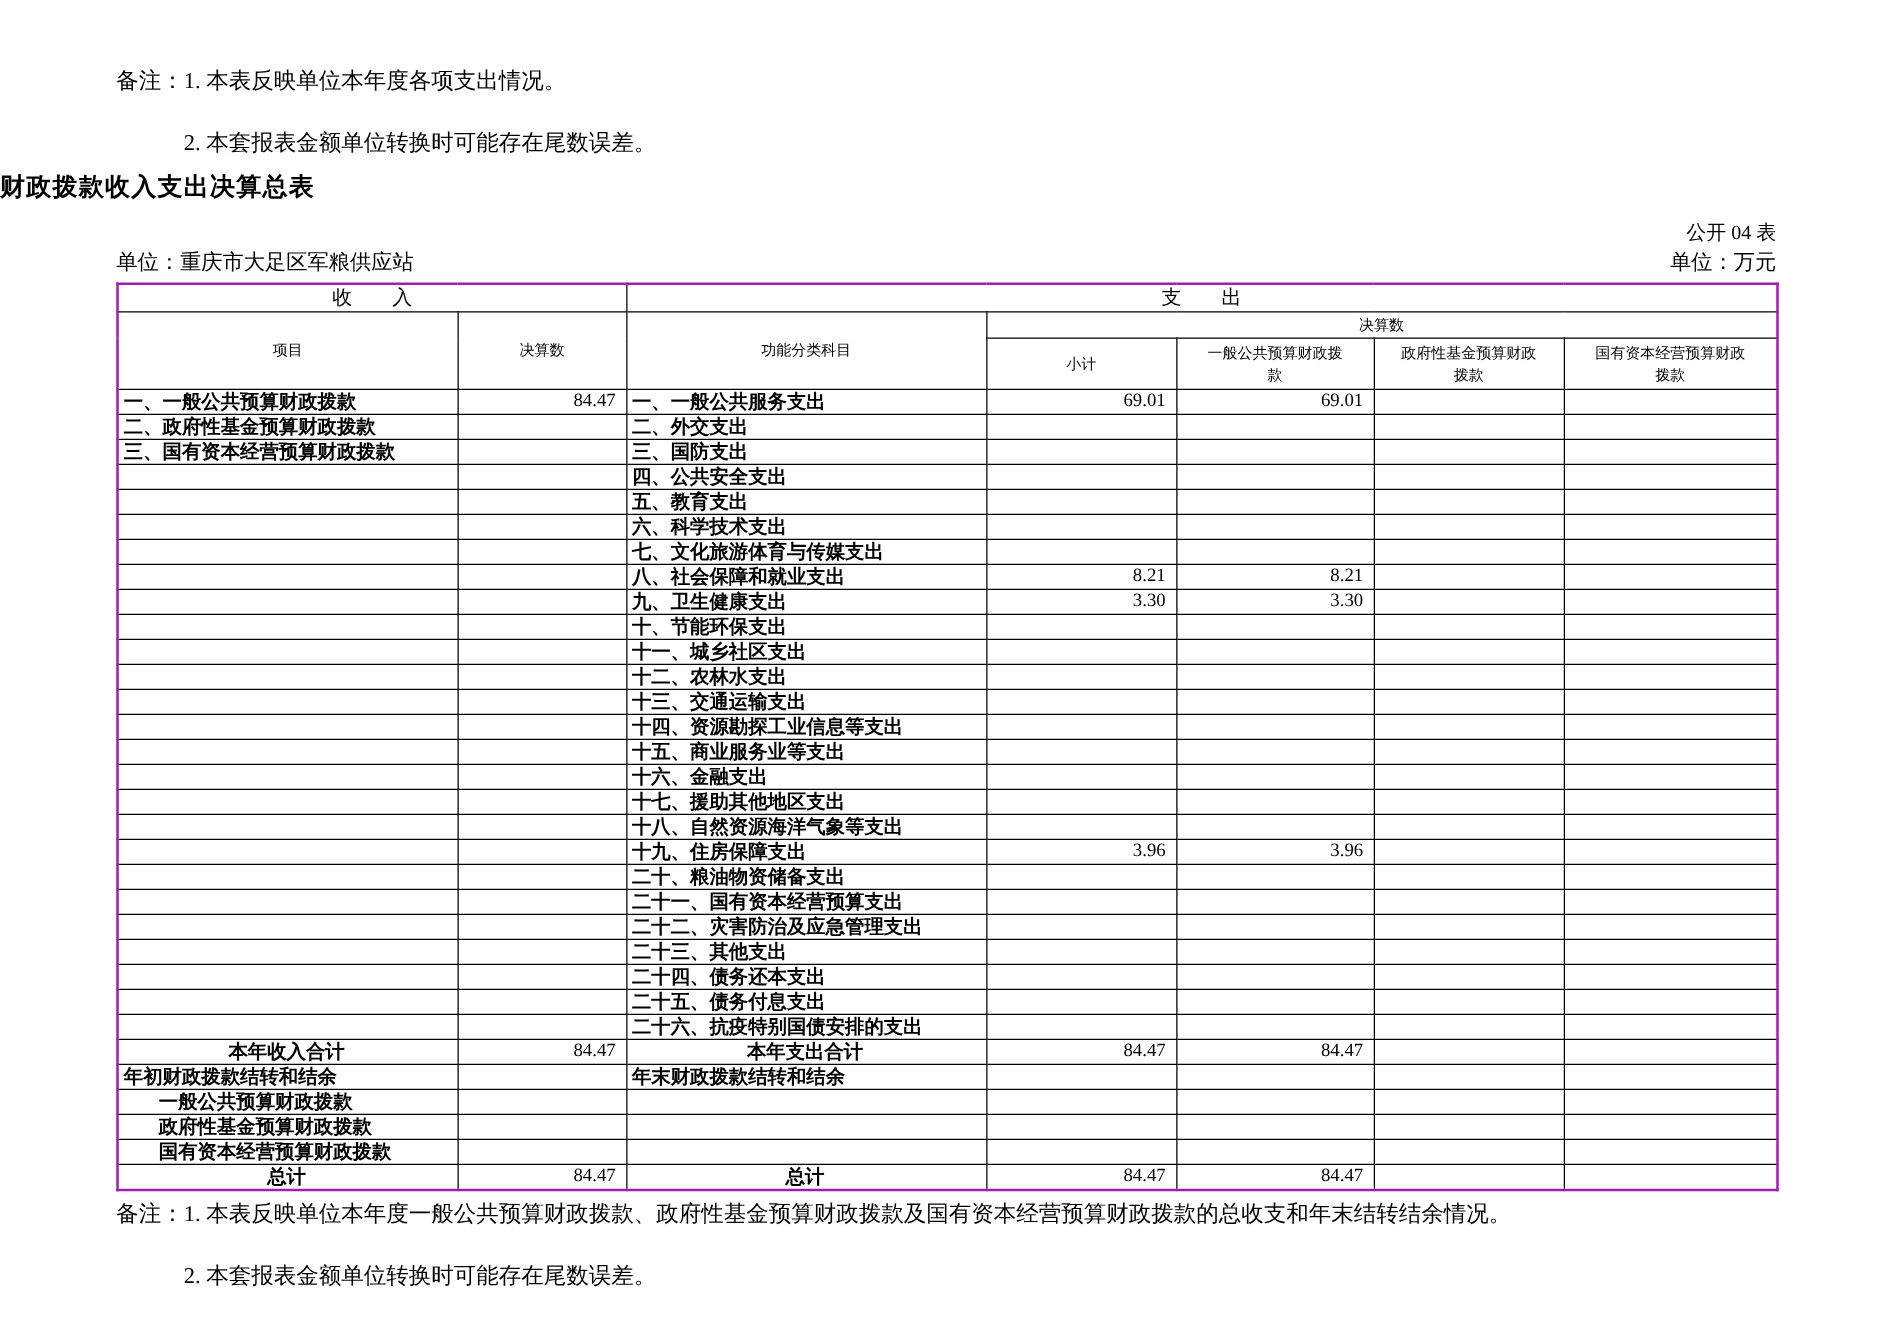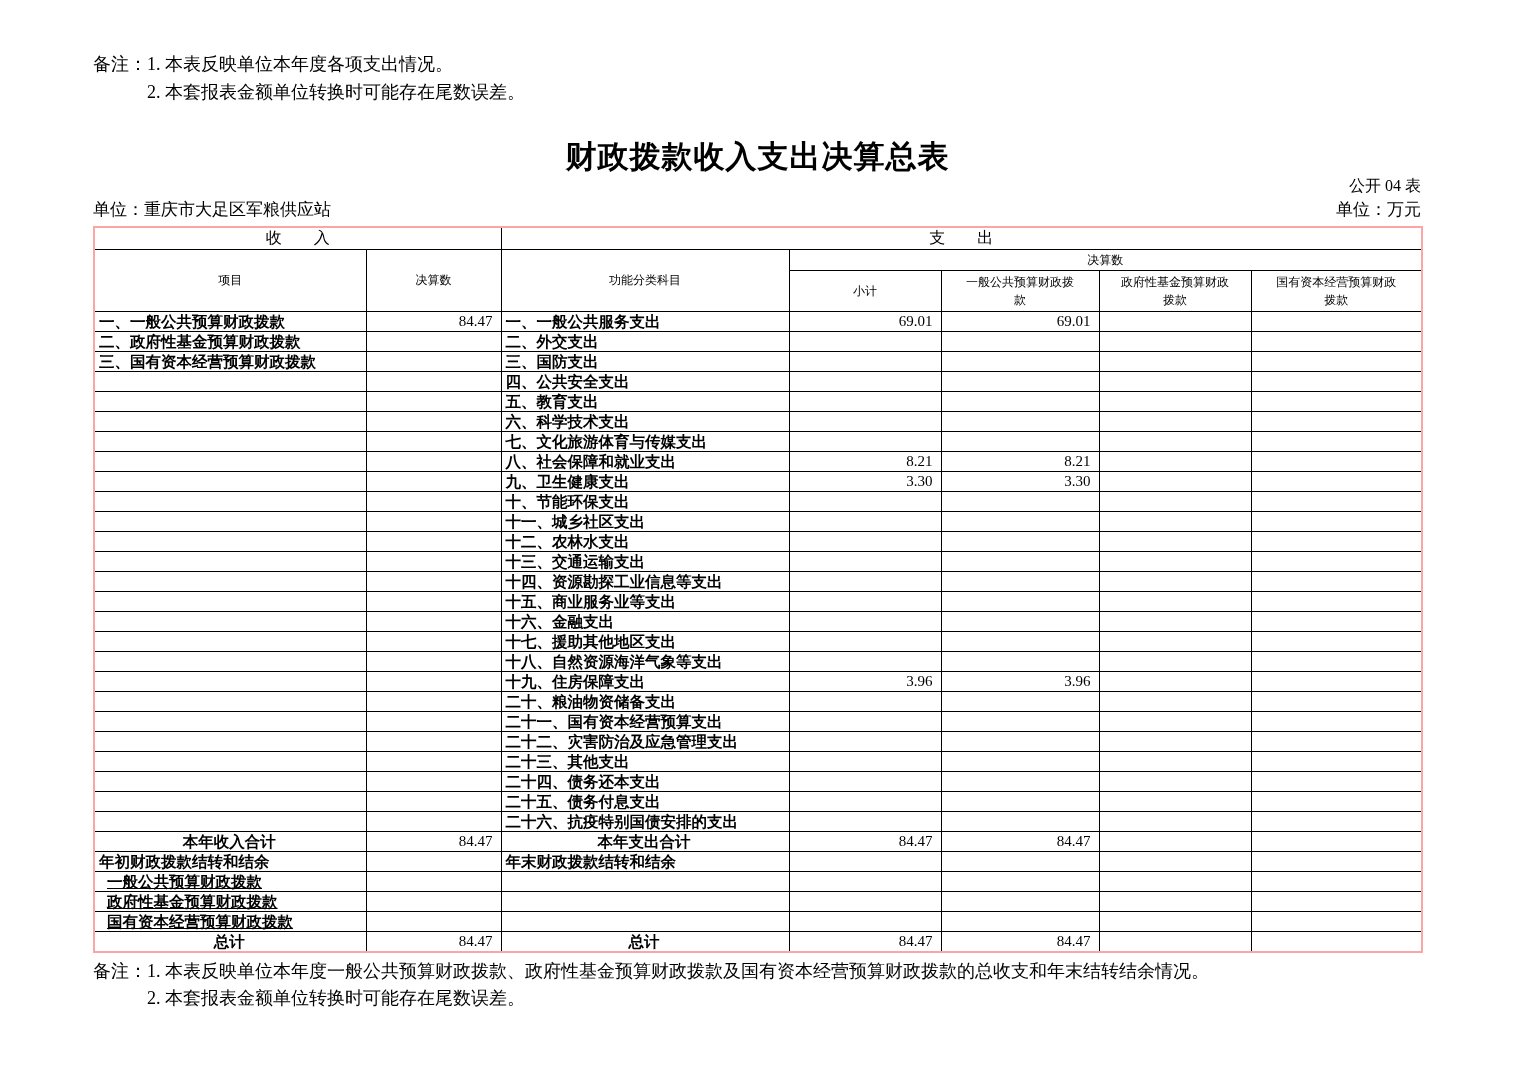--- a/index.html
+++ b/index.html
@@ -5,34 +5,34 @@
   html,body{margin:0;padding:0;background:#ffffff;}
   .page{
     position:relative;
     width:1515px;height:1069px;
     background:#ffffff;color:#000;
     font-family:"Liberation Serif","DejaVu Serif",serif;
     overflow:hidden;
   }
   .top-notes{position:absolute;left:93px;top:50px;font-size:18px;line-height:28px;}
   .note-line{white-space:nowrap;}
-  .note-line.indented{padding-left:54px;}
+  .note-line.indented{padding-left:54px;margin-top:22px;}
   .doc-title{
     position:absolute;left:0;right:0;top:136px;
-    text-align:center;font-size:31px;font-weight:bold;letter-spacing:1px;
+    text-align:left;font-size:20px;font-weight:bold;letter-spacing:1px;
   }
   .table-code{position:absolute;right:94px;top:176px;font-size:16px;}
   .unit-row{
     position:absolute;left:93px;right:94px;top:198px;
     display:flex;justify-content:space-between;font-size:17px;
   }
   .report-table{
     position:absolute;left:93px;top:226px;width:1328px;
     border-collapse:collapse;table-layout:fixed;
-    border:2px solid #fca5a5;
+    border:2px solid #a21caf;
   }
   .report-table th,.report-table td{
     border:1px solid #000;
     overflow:hidden;white-space:nowrap;
     padding:0;vertical-align:middle;
   }
   .report-table th{font-weight:normal;text-align:center;font-size:12px;}
   th.h1{height:20px;font-size:16px;}
   th.h2{height:20px;}
   th.h3{height:40px;white-space:pre-line;line-height:18px;}
@@ -40,21 +40,21 @@
   td.item{
     font-family:"Liberation Sans","DejaVu Sans",sans-serif;
     font-weight:bold;font-size:15.5px;
     text-align:left;padding-left:4px;padding-right:2px;
   }
   td.num{
     font-size:15px;text-align:right;padding-right:8px;
     font-family:"Liberation Serif","DejaVu Serif",serif;
   }
   td.item.center{text-align:center;padding-left:0;margin-left:40px;}
-  td.item.indent{padding-left:12px;text-decoration:underline;}
+  td.item.indent{padding-left:32px;}
   .bottom-notes{position:absolute;left:93px;top:958px;font-size:18px;line-height:27px;}
   .page-number{position:absolute;left:98px;top:1073px;font-size:20px;letter-spacing:2px;}
 </style>
 </head>
 <body>
 
 <div class="page">
 
   <div class="top-notes">
     <div class="note-line"><span>备注：</span><span>1. 本表反映单位本年度各项支出情况。</span></div>

